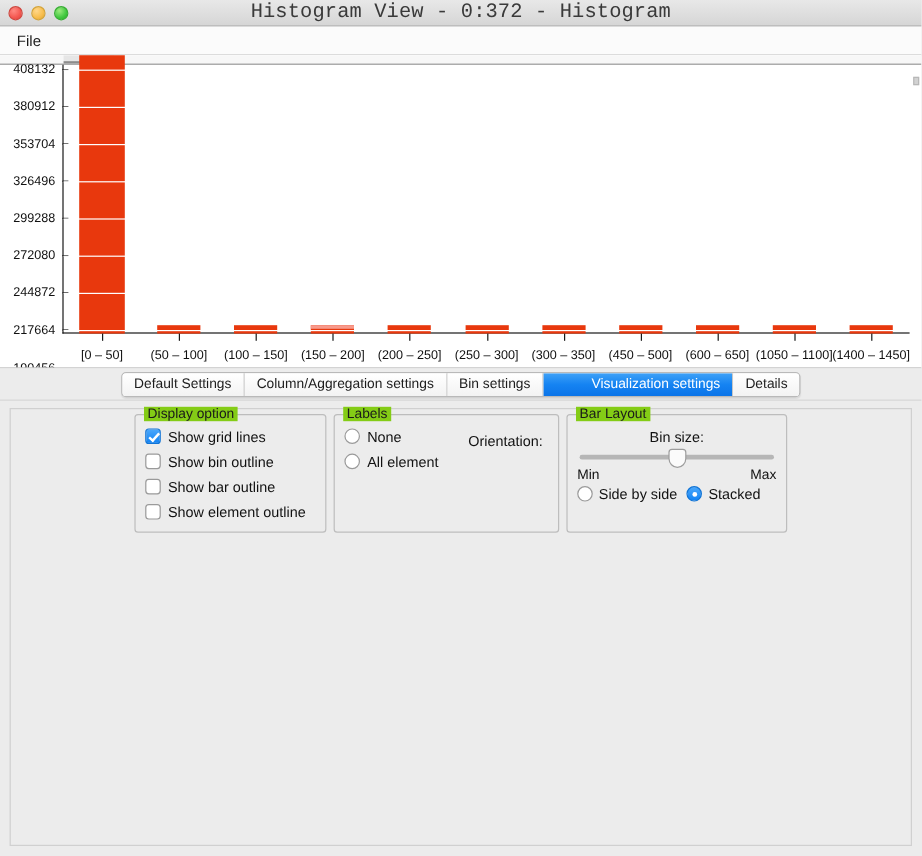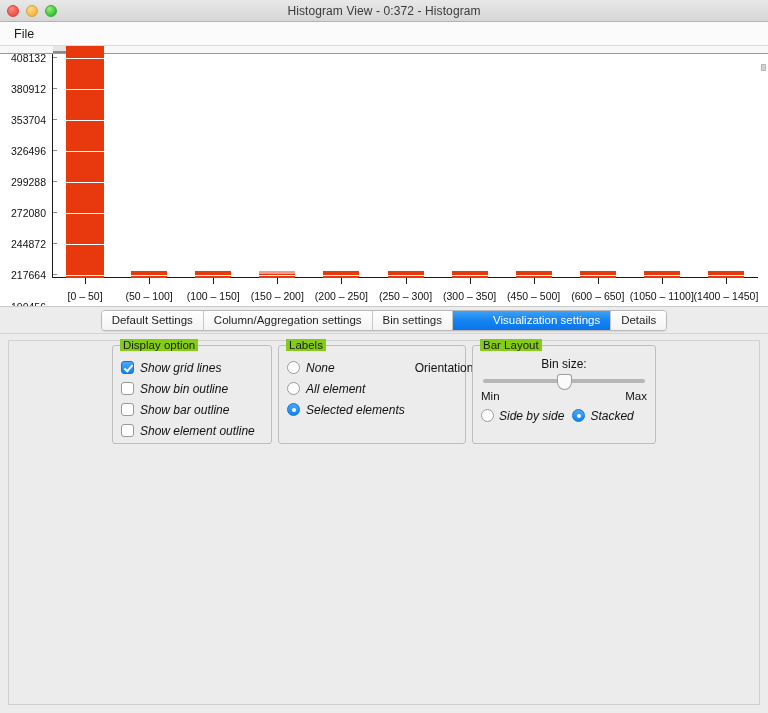--- a/index.html
+++ b/index.html
@@ -44,23 +44,24 @@
   .light {
     width: 12px;
     height: 12px;
     border-radius: 50%;
     box-sizing: border-box;
   }
   .light.close  { background: radial-gradient(circle at 35% 30%, #ff8a82, #f45750 60%, #d8443d); border: 1px solid #cf4840; }
   .light.min    { background: radial-gradient(circle at 35% 30%, #ffd78a, #f7bd4c 60%, #d9a233); border: 1px solid #d4a43a; }
   .light.max    { background: radial-gradient(circle at 35% 30%, #9ceb7e, #41c83f 60%, #2faa2c); border: 1px solid #37ad33; }
   .title-text {
-    font-size: 12px;
+    font-size: 17px;
     color: #3a3a3a;
     letter-spacing: 0.1px;
+    font-family: Liberation Mono, monospace;
   }
 
   
   .menubar {
     height: 23px;
     flex: 0 0 23px;
     background: #fbfbfb;
     border-bottom: 1px solid #dcdcdc;
     display: flex;
     align-items: center;
@@ -289,24 +290,23 @@
     font-size: 11.5px;
     color: #1a1a1a;
     white-space: nowrap;
   }
   .g-display { width: 160px; height: 99px; }
   .g-labels  { width: 188px; height: 99px; }
   .g-bar     { width: 184px; height: 99px; }
 
   .row {
     display: flex;
-    align-items: center;
+    align-items: flex-start;
     gap: 6px;
     height: 21px;
-    font-style: italic;
   }
   .ctl-label {
     font-size: 12px;
     color: #111;
     white-space: nowrap;
   }
 
   .checkbox {
     width: 13px;
     height: 13px;
@@ -578,24 +578,20 @@
         <div class="labels-cols">
           <div class="labels-left" id="labels-list">
               <div class="row">
                 <div class="radio"></div>
                 <span class="ctl-label">None</span>
               </div>
               <div class="row">
                 <div class="radio"></div>
                 <span class="ctl-label">All element</span>
               </div>
-              <div class="row">
-                <div class="radio checked"></div>
-                <span class="ctl-label">Selected elements</span>
-              </div>
             </div>
           <div class="labels-right">
             <div class="orient-title">Orientation:</div>
           </div>
         </div>
       </div>
 
       <div class="group g-bar">
         <div class="group-title">Bar Layout</div>
         <div class="binsize-title">Bin size:</div>

